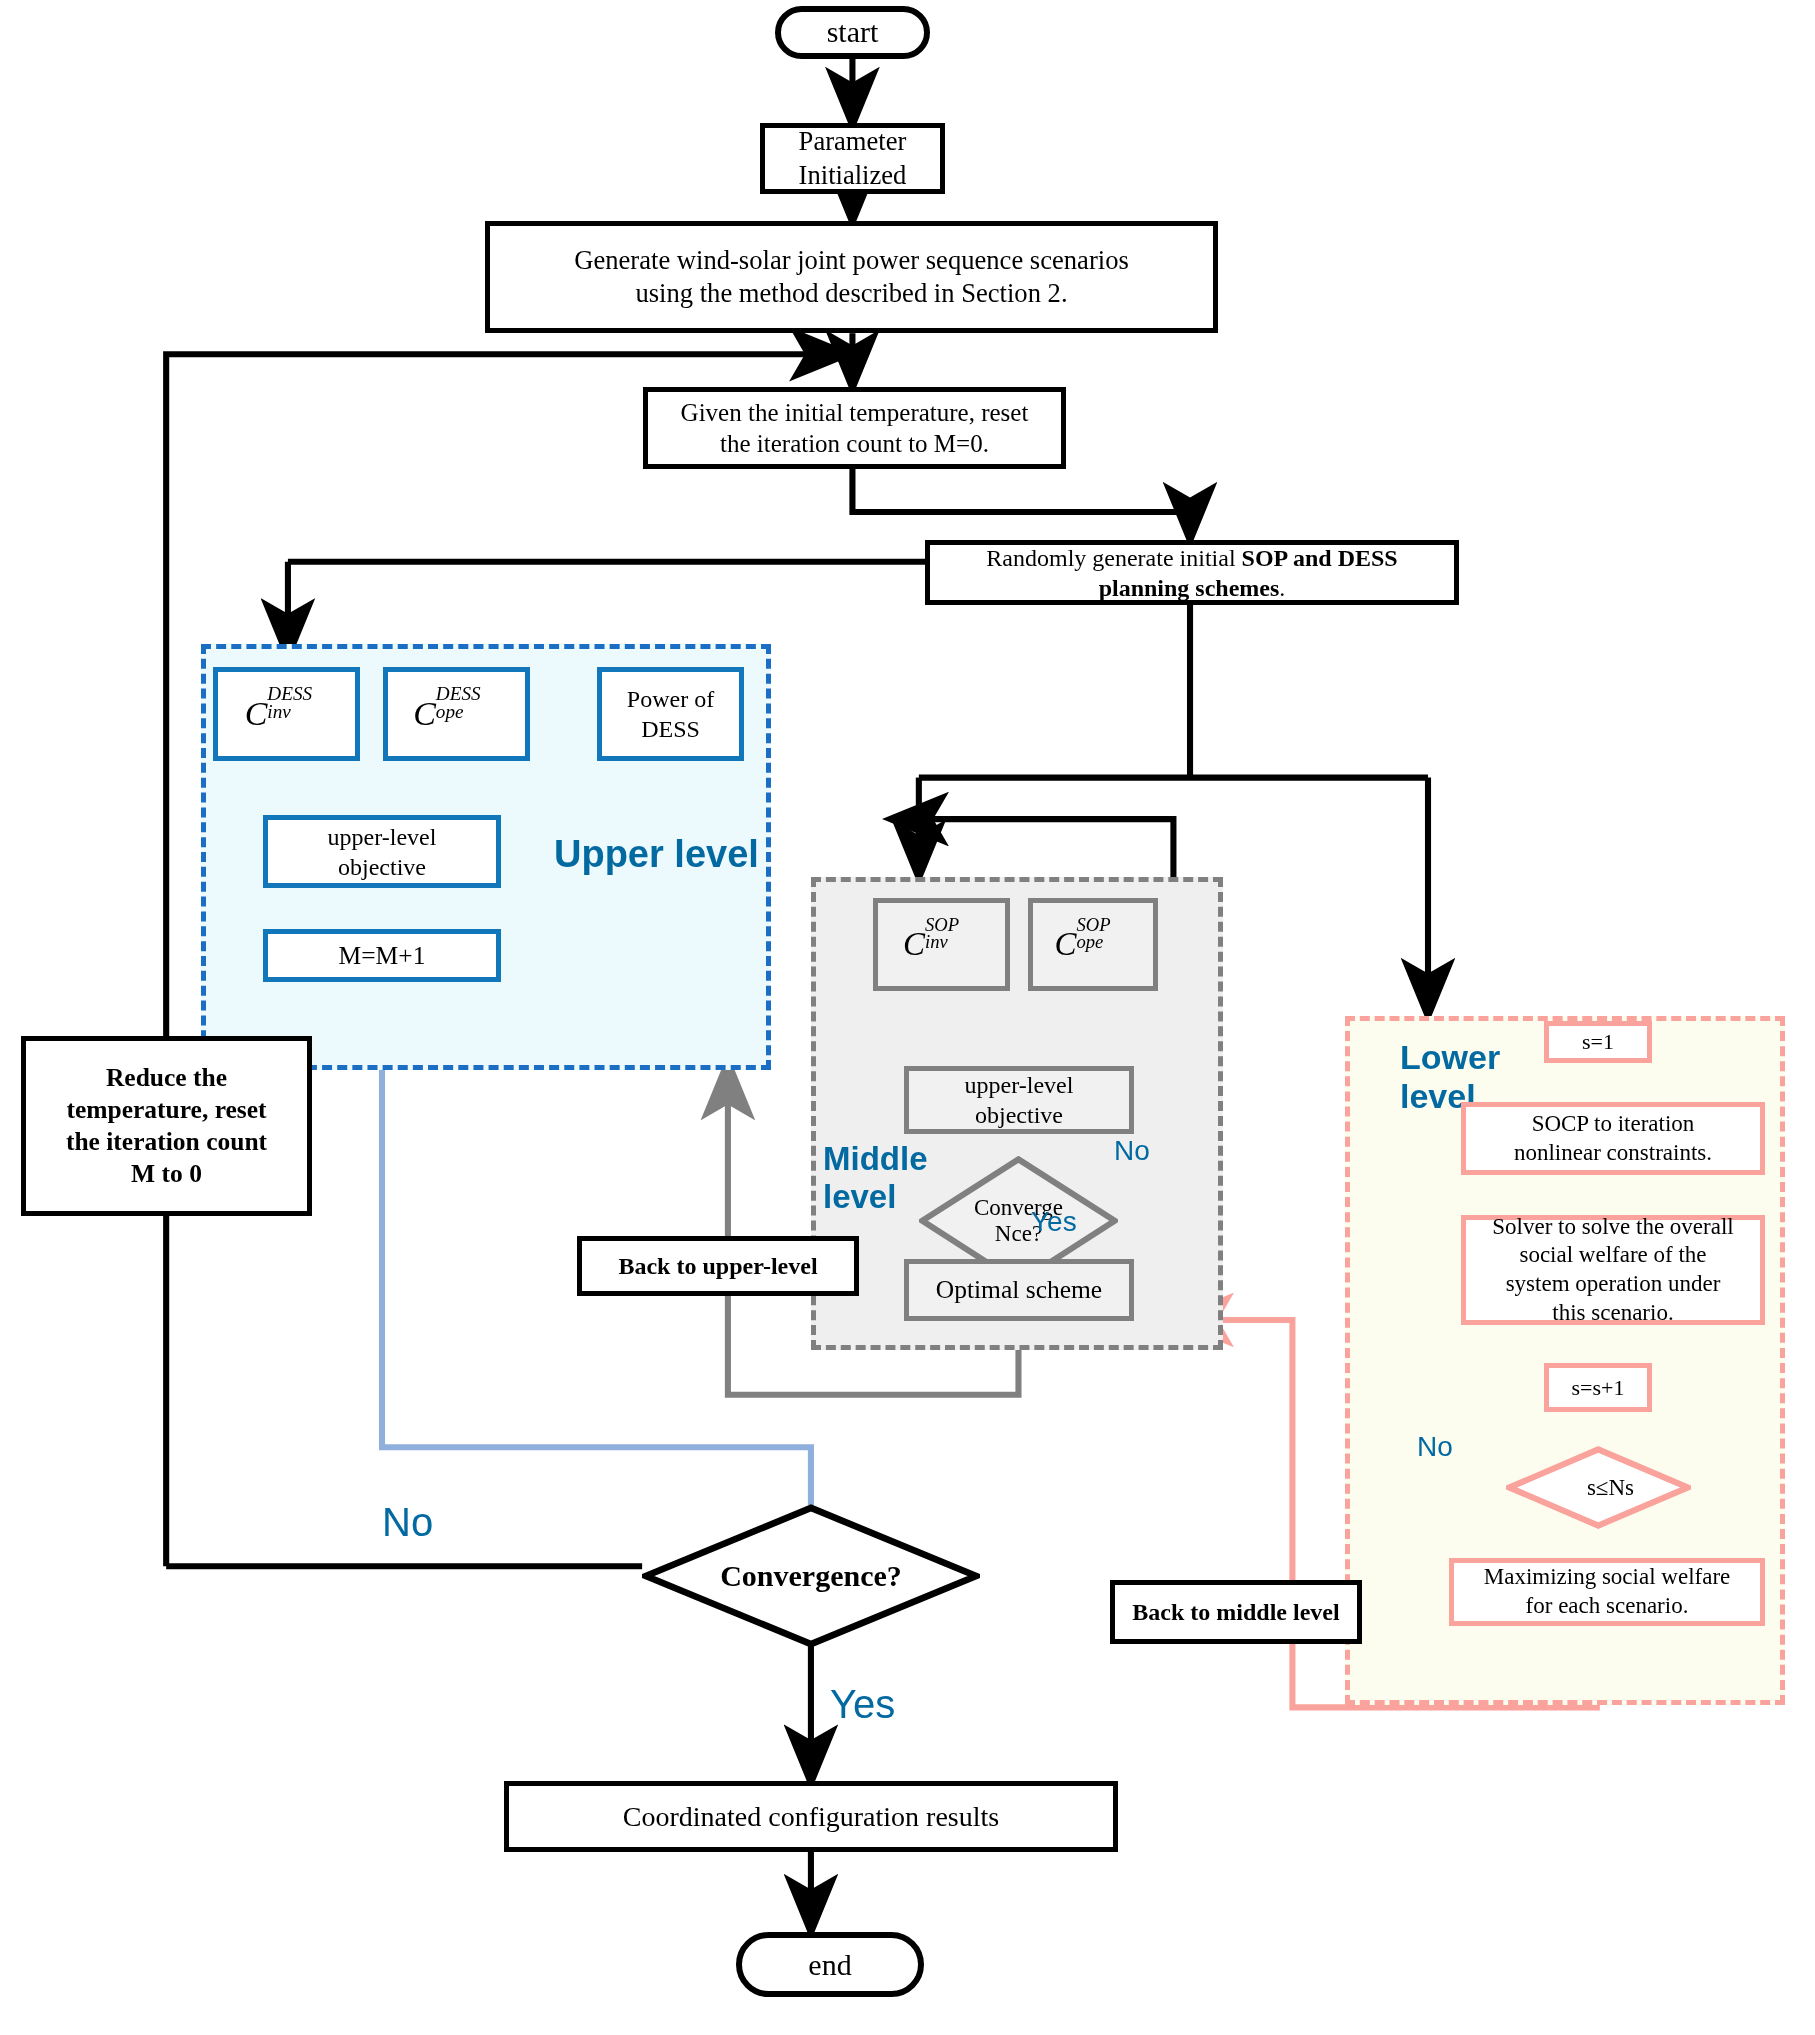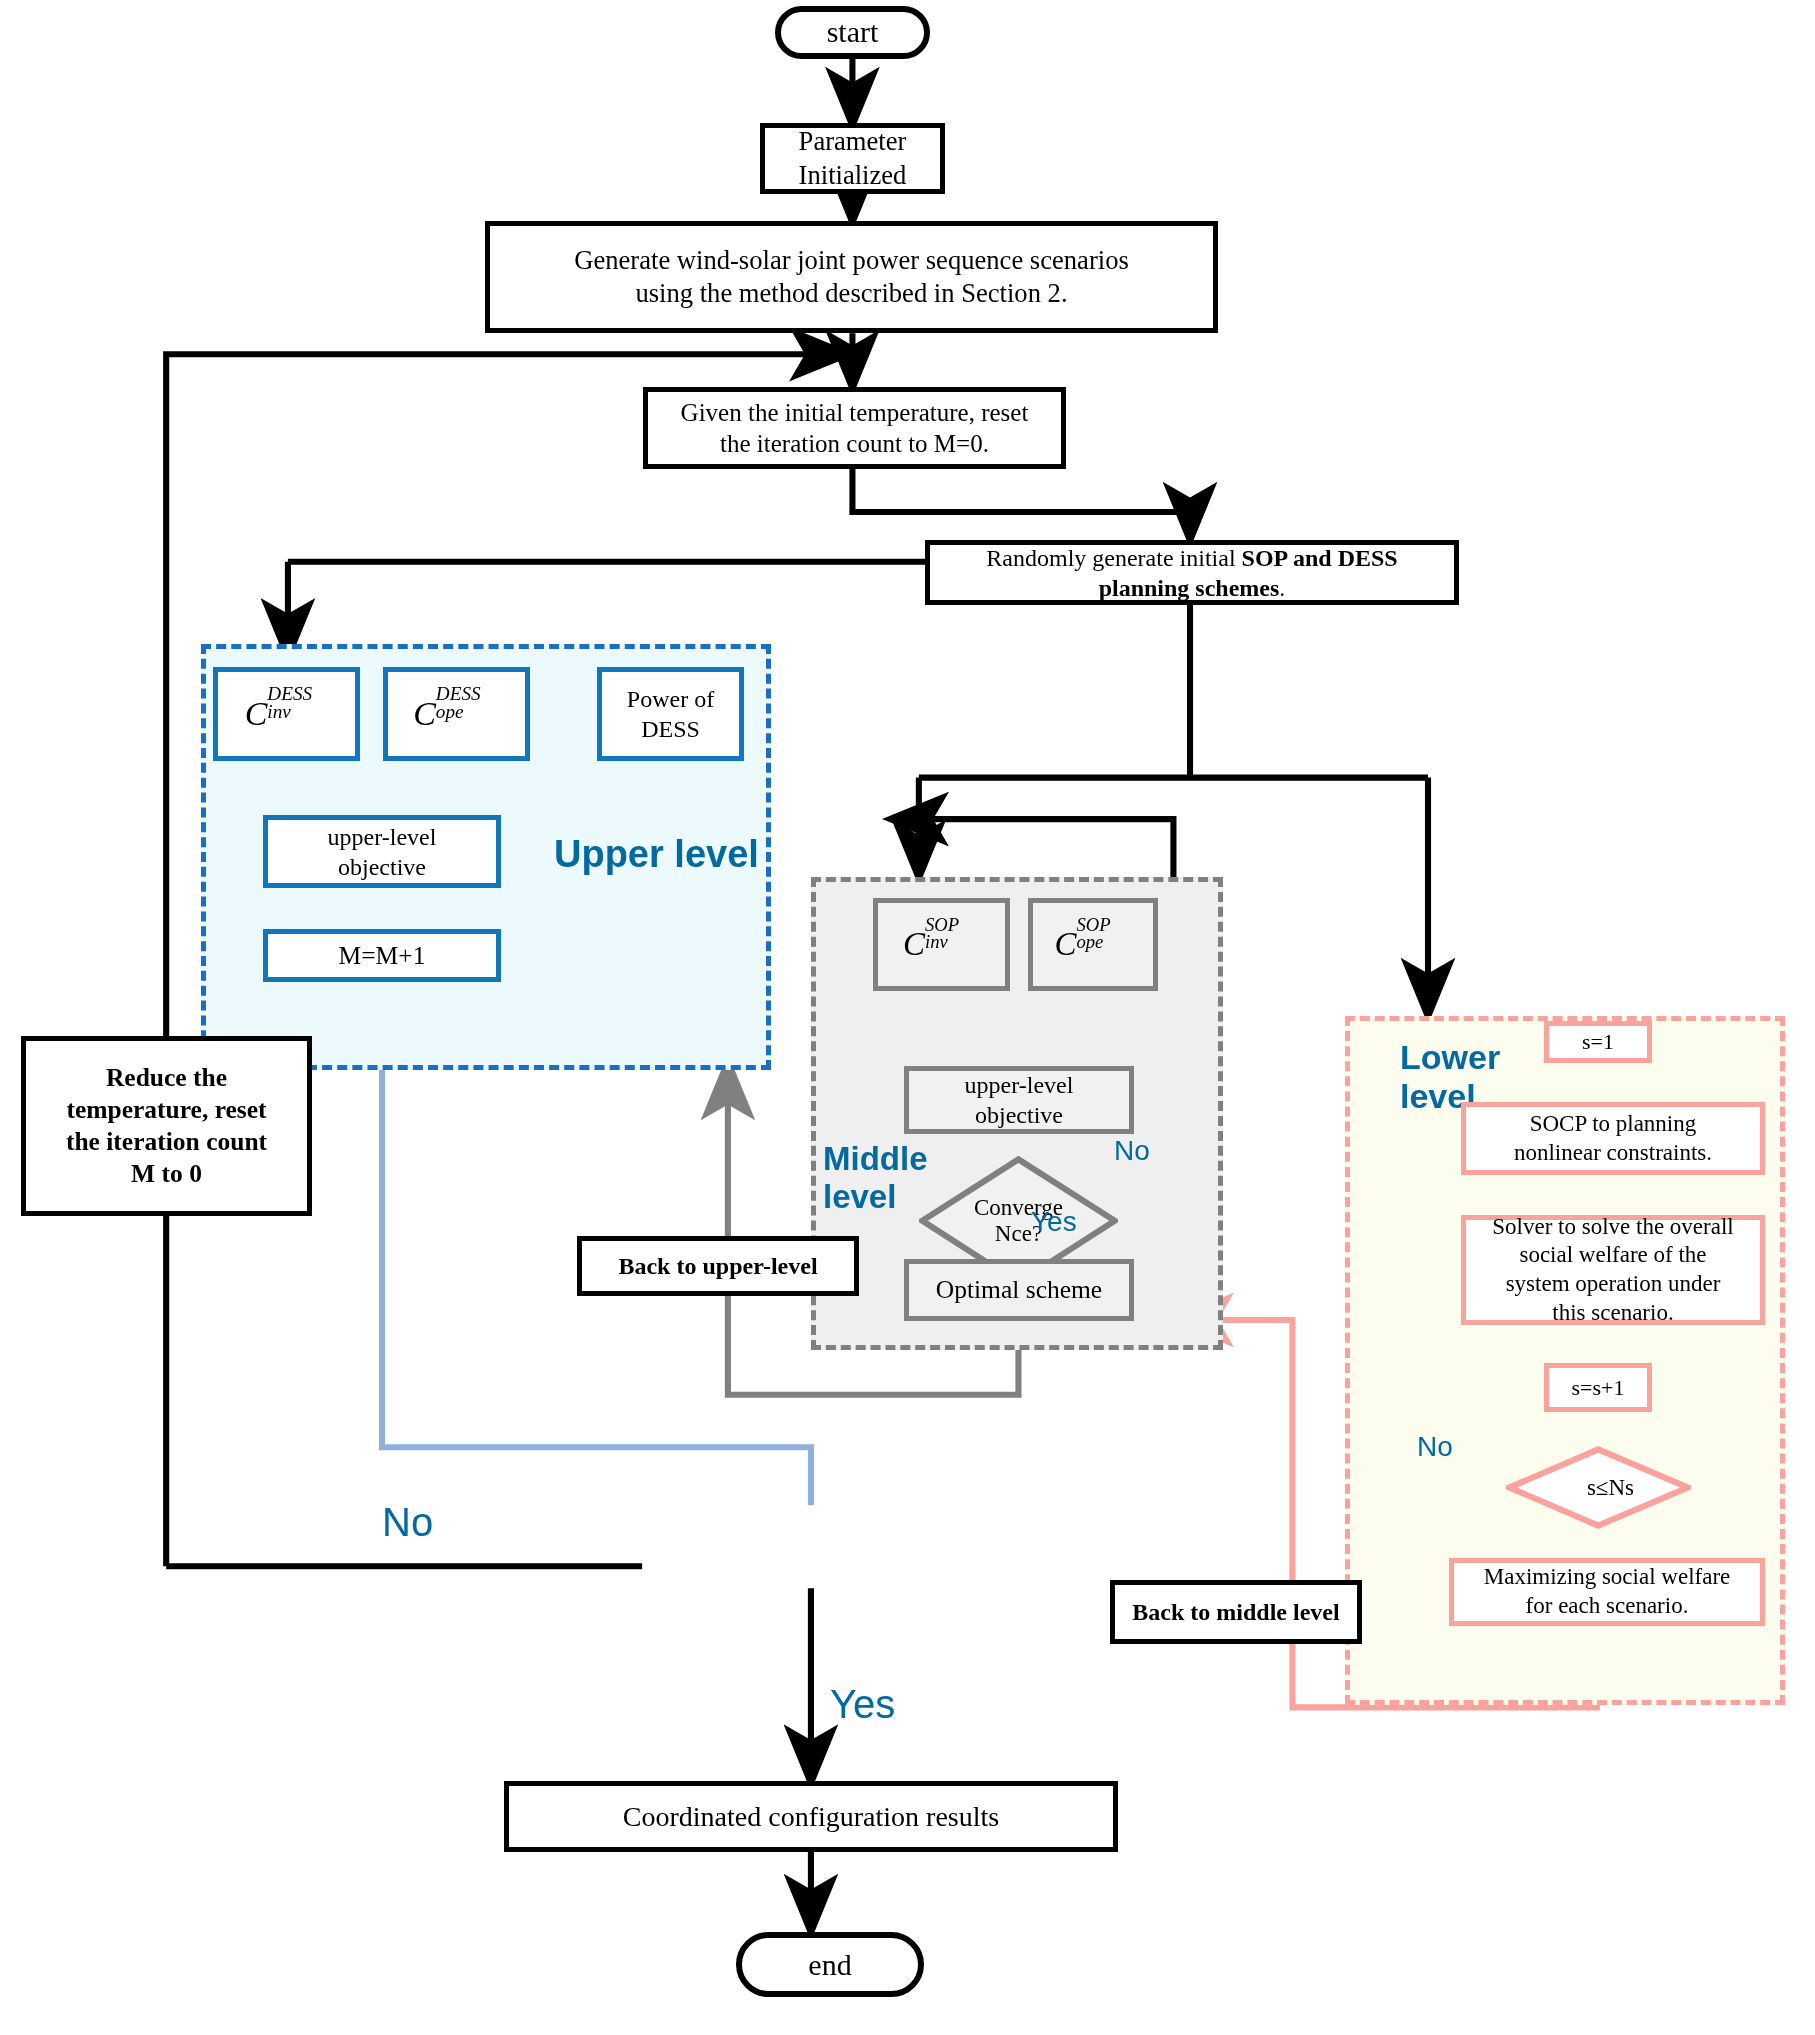--- a/index.html
+++ b/index.html
@@ -221,21 +221,21 @@
   <div class="ftext" style="left:1114px;top:1135px;font-size:28px;">No</div>
   <div class="ftext" style="left:1031px;top:1206px;font-size:28px;">Yes</div>
 
   <div class="zone-pink" style="left:1345px;top:1016px;width:440px;height:689px;"></div>
 
   <div class="ftext bold" style="left:1400px;top:1038px;font-size:34px;white-space:pre-line;line-height:1.15;">Lower
 level</div>
 
   <div class="node pbox" style="left:1544px;top:1021px;width:108px;height:42px;font-size:22px;">s=1</div>
 
-  <div class="node pbox" style="left:1461px;top:1102px;width:304px;height:73px;font-size:23px;white-space:pre-line;">SOCP to  planning
+  <div class="node pbox" style="left:1461px;top:1102px;width:304px;height:73px;font-size:23px;white-space:pre-line;">SOCP to  iteration
 nonlinear constraints.</div>
 
   <div class="node pbox" style="left:1461px;top:1215px;width:304px;height:110px;font-size:23px;white-space:pre-line;">Solver to solve the overall
 social welfare of the
 system operation under
 this scenario.</div>
 
   <div class="node pbox" style="left:1544px;top:1363px;width:108px;height:49px;font-size:22px;">s=s+1</div>
 
   <div class="dia" style="left:1506px;top:1446px;width:185px;height:83px;">
@@ -252,20 +252,28 @@
 
   <div class="ftext" style="left:1417px;top:1431px;font-size:28px;">No</div>
 
   <div class="node lbl" style="left:1110px;top:1580px;width:252px;height:64px;font-size:24px;">Back to middle level</div>
 
   <div class="node blk" style="left:21px;top:1036px;width:291px;height:180px;font-size:25.5px;font-weight:bold;white-space:pre-line;">Reduce the
 temperature, reset
 the iteration count
 M to 0</div>
 
+  <div class="dia" style="left:642px;top:1504px;width:338px;height:144px;">
+    <svg viewBox="0 0 610 260" style="position:absolute;left:0;top:0;width:338px;height:144px;">
+      <polygon points="305,7 603,130 305,253 7,130" fill="#ffffff" stroke="#000000" stroke-width="12"></polygon>
+    </svg>
+    <div style="position:absolute;left:0;top:0;width:338px;height:144px;display:flex;
+                align-items:center;justify-content:center;font-size:30px;font-weight:bold;
+                font-family:'Liberation Serif',serif;">Convergence?</div>
+  </div>
 
   <div class="ftext" style="left:382px;top:1500px;font-size:40px;">No</div>
   <div class="ftext" style="left:830px;top:1682px;font-size:40px;">Yes</div>
 
   <div class="node blk" style="left:504px;top:1781px;width:614px;height:71px;font-size:28px;">Coordinated configuration results</div>
 
   <div class="node term" style="left:736px;top:1932px;width:188px;height:65px;font-size:30px;">end</div>
 
 </div>
 

